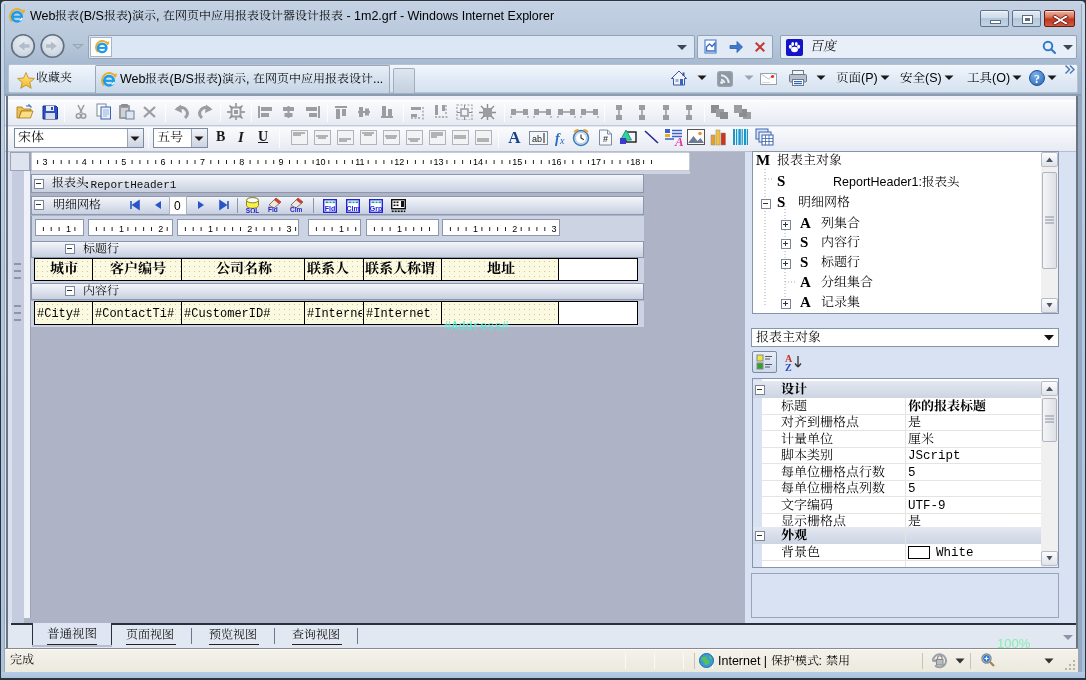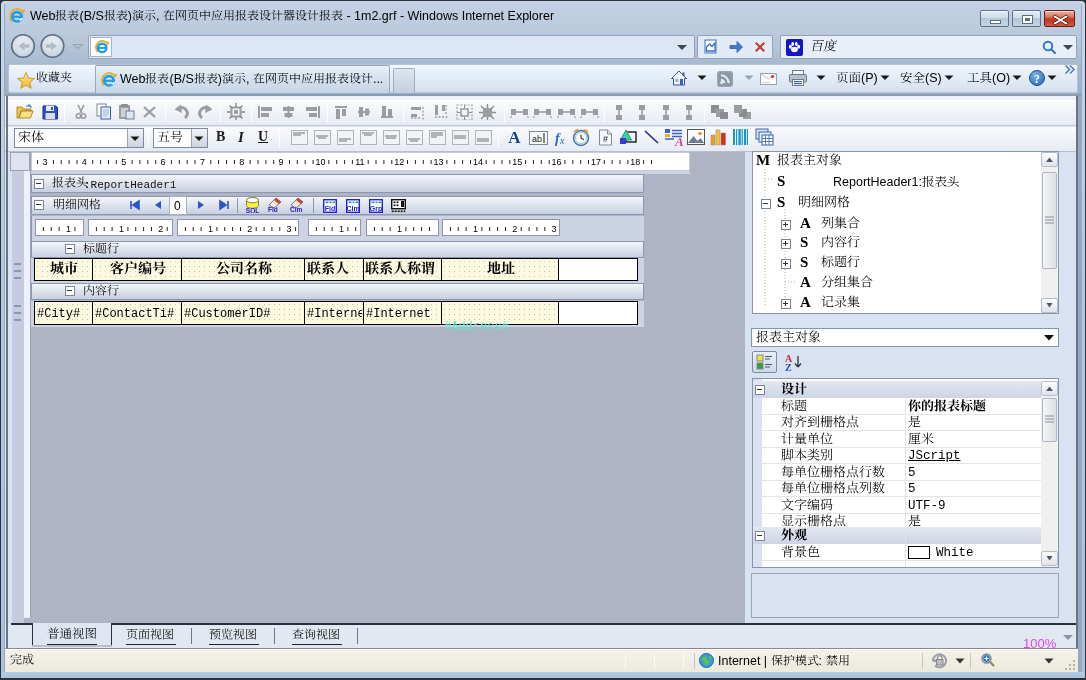--- a/index.html
+++ b/index.html
@@ -1291,21 +1291,21 @@
     </svg>
     <div style="position:absolute;left:762px;top:447px;width:279px;height:17px;border-bottom:1px solid #e4e4e4;"></div>
     <svg style="position:absolute;left:781px;top:449px;overflow:visible;" width="52" height="15">
       <g fill="#000" transform="translate(0,10.4) scale(0.01300)">
         <use href="#q811A" x="0"></use>
         <use href="#q672C" x="1000"></use>
         <use href="#q7C7B" x="2000"></use>
         <use href="#q522B" x="3000"></use>
       </g>
     </svg>
-    <div style="position:absolute;left:908px;top:449px;font:normal 12.5px 'Liberation Mono',monospace;color:#000;white-space:pre;text-decoration:underline;">JScript</div>
+    <div style="position:absolute;left:908px;top:449px;font:normal 12.5px 'Liberation Mono',monospace;color:#000;white-space:pre;">JScript</div>
     <div style="position:absolute;left:762px;top:464px;width:279px;height:17px;border-bottom:1px solid #e4e4e4;"></div>
     <svg style="position:absolute;left:781px;top:466px;overflow:visible;" width="104" height="15">
       <g fill="#000" transform="translate(0,10.4) scale(0.01300)">
         <use href="#q6BCF" x="0"></use>
         <use href="#q5355" x="1000"></use>
         <use href="#q4F4D" x="2000"></use>
         <use href="#q6805" x="3000"></use>
         <use href="#q683C" x="4000"></use>
         <use href="#q70B9" x="5000"></use>
         <use href="#q884C" x="6000"></use>
@@ -1483,21 +1483,21 @@
     <svg style="position:absolute;left:955px;top:658px;" width="10" height="6" viewBox="0 0 10 6">
       <path d="M0.5 0.5 l4.5 5 l4.5 -5 Z" fill="#333"></path>
     </svg>
     <div style="position:absolute;left:970px;top:653px;width:1px;height:16px;background:#c8c5b8;"></div>
     <svg style="position:absolute;left:980px;top:652px;" width="16" height="16" viewBox="0 0 16 16">
       <circle cx="6.5" cy="6.5" r="4.5" fill="none" stroke="#888" stroke-width="1.4"></circle>
       <circle cx="6.5" cy="6.5" r="3.4" fill="#2878d8"></circle>
       <path d="M6.5 4.5 v4 M4.5 6.5 h4" stroke="#fff" stroke-width="1.2"></path>
       <path d="M10 10 l4 4" stroke="#a08050" stroke-width="2.2"></path>
     </svg>
-    <div style="position:absolute;left:997px;top:636px;font:normal 13px 'Liberation Sans',sans-serif;color:#d946ef;white-space:pre;margin-left:26px;">100%</div>
+    <div style="position:absolute;left:997px;top:636px;font:normal 13px 'Liberation Sans',sans-serif;color:#86efac;white-space:pre;">100%</div>
     <svg style="position:absolute;left:1044px;top:658px;" width="10" height="6" viewBox="0 0 10 6">
       <path d="M0.5 0.5 l4.5 5 l4.5 -5 Z" fill="#333"></path>
     </svg>
     <svg style="position:absolute;left:1063px;top:660px;" width="14" height="11" viewBox="0 0 14 11">
       <g fill="#b8b5a8">
         <rect x="10" y="8" width="2" height="2"></rect>
         <rect x="6" y="8" width="2" height="2"></rect>
         <rect x="2" y="8" width="2" height="2"></rect>
         <rect x="10" y="4" width="2" height="2"></rect>
         <rect x="6" y="4" width="2" height="2"></rect>

